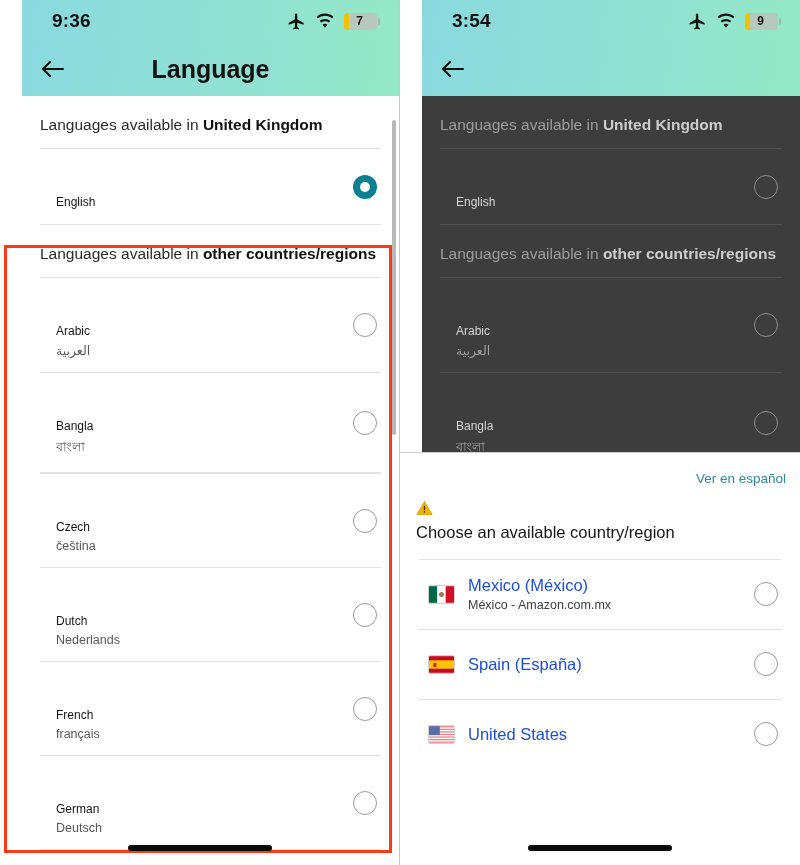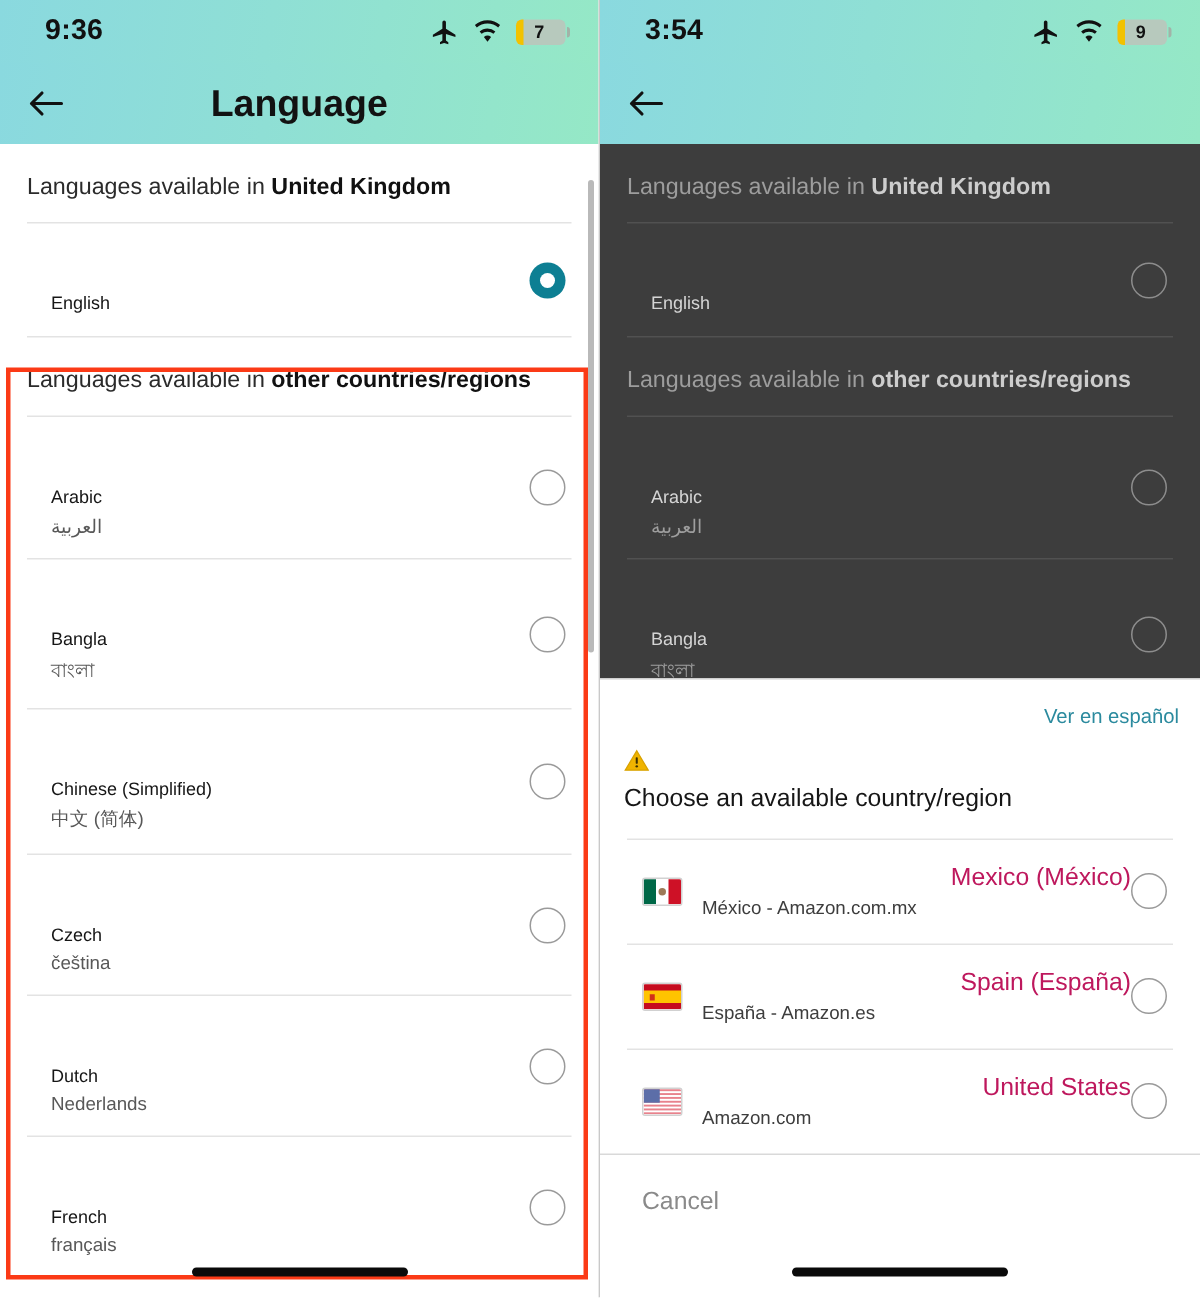--- a/index.html
+++ b/index.html
@@ -1,21 +1,21 @@
 <!DOCTYPE html>
 <html><head>
 <meta charset="utf-8">
 <style>
   * { margin:0; padding:0; box-sizing:border-box; }
   html,body { width:800px; height:865px; background:#ffffff;
     font-family:"Liberation Sans","DejaVu Sans",sans-serif; }
 
   .screens { display:flex; width:800px; height:865px; }
   .phone { position:relative; width:400px; height:865px; overflow:hidden;
-           background:#fff; }
+           background:#fff;padding-left:22px; }
   .phone.left  { border-right:1px solid #c9c9c9; }
 
   
   .statusbar { height:42px; display:flex; align-items:center;
                justify-content:space-between; padding:0 22px 0 30px; }
   .sb-time { font-size:19px; font-weight:700; color:#111; letter-spacing:.2px; }
   .sb-right { display:flex; align-items:center; gap:9px; }
   .ic { display:block; }
   .battery { position:relative; width:33px; height:17px; border-radius:4px;
              background:#b7c9bd; display:flex; align-items:center; }
@@ -76,21 +76,21 @@
   .sheet-link-wrap { text-align:right; padding:16px 14px 0 0; }
   .sheet-link { font-size:13.5px; color:#2b8a9e; cursor:pointer; }
   .sheet-msg { padding:10px 16px 14px 16px; font-size:16.5px; color:#161616;
                line-height:1.45; }
   .warn-ico { display:inline-block; vertical-align:-2px; margin-right:5px; }
   .c-row { display:flex; align-items:center; padding:13px 22px 13px 28px;
            min-height:69px; cursor:pointer; }
   .flag { width:27px; height:19px; flex:none; margin-right:13px;
           border:1px solid rgba(0,0,0,.18); border-radius:2px; overflow:hidden; }
   .c-text { flex:1; }
-  .c-name { font-size:16.5px; color:#be185d;text-align:right; }
+  .c-name { font-size:16.5px; color:#1d4ed8; }
   .c-sub { font-size:12.5px; color:#3d3d3d; margin-top:3px; }
   .sheet-foot { border-top:1px solid #d9d9d9; padding:22px 0 0 28px; }
   .cancel { font-size:16.5px; color:#8a8a8a; cursor:pointer; }
 </style>
 </head>
 <body>
 
 <div class="screens">
 
   <div class="phone left">
@@ -148,27 +148,20 @@
 
       <div class="row">
         <span class="c-text">
           <span class="r-name" style="display:block">Bangla</span>
           <span class="r-native" style="display:block">বাংলা</span>
         </span>
         <span class="radio"></span>
       </div>
       <div class="divider"></div>
 
-      <div class="row">
-        <span class="c-text">
-          <span class="r-name" style="display:block">Chinese (Simplified)</span>
-          <span class="r-native" style="display:block">中文 (简体)</span>
-        </span>
-        <span class="radio"></span>
-      </div>
       <div class="divider"></div>
 
       <div class="row">
         <span class="c-text">
           <span class="r-name" style="display:block">Czech</span>
           <span class="r-native" style="display:block">čeština</span>
         </span>
         <span class="radio"></span>
       </div>
       <div class="divider"></div>
@@ -308,21 +301,20 @@
       <div class="c-row">
         <span class="flag">
           <svg width="100%" height="100%" viewBox="0 0 30 20">
               <rect width="30" height="20" fill="#c60b1e"></rect>
               <rect y="5" width="30" height="10" fill="#ffc400"></rect>
               <rect x="5" y="8" width="4" height="5" fill="#c60b1e" opacity=".8"></rect>
             </svg>
         </span>
         <span class="c-text">
           <span class="c-name" style="display:block">Spain (España)</span>
-          <span class="c-sub" style="display:block">España - Amazon.es</span>
         </span>
         <span class="radio"></span>
       </div>
       <div class="divider"></div>
 
       <div class="c-row">
         <span class="flag">
           <svg width="100%" height="100%" viewBox="0 0 30 20">
               <rect width="30" height="20" fill="#fff"></rect>
               <g fill="#d8복"></g>
@@ -331,26 +323,22 @@
               <rect y="6.15" width="30" height="1.54" fill="#e8828c"></rect>
               <rect y="9.23" width="30" height="1.54" fill="#e8828c"></rect>
               <rect y="12.31" width="30" height="1.54" fill="#e8828c"></rect>
               <rect y="15.38" width="30" height="1.54" fill="#e8828c"></rect>
               <rect y="18.46" width="30" height="1.54" fill="#e8828c"></rect>
               <rect width="13" height="10.77" fill="#5c6ea8"></rect>
             </svg>
         </span>
         <span class="c-text">
           <span class="c-name" style="display:block">United States</span>
-          <span class="c-sub" style="display:block">Amazon.com</span>
-        </span>
-        <span class="radio"></span>
-      </div>
-
-      <div class="sheet-foot">
-        <span class="cancel">Cancel</span>
-      </div>
+        </span>
+        <span class="radio"></span>
+      </div>
+
     </div>
 
     <div class="home-ind"></div>
   </div>
 
 </div>
 
 </body></html>

